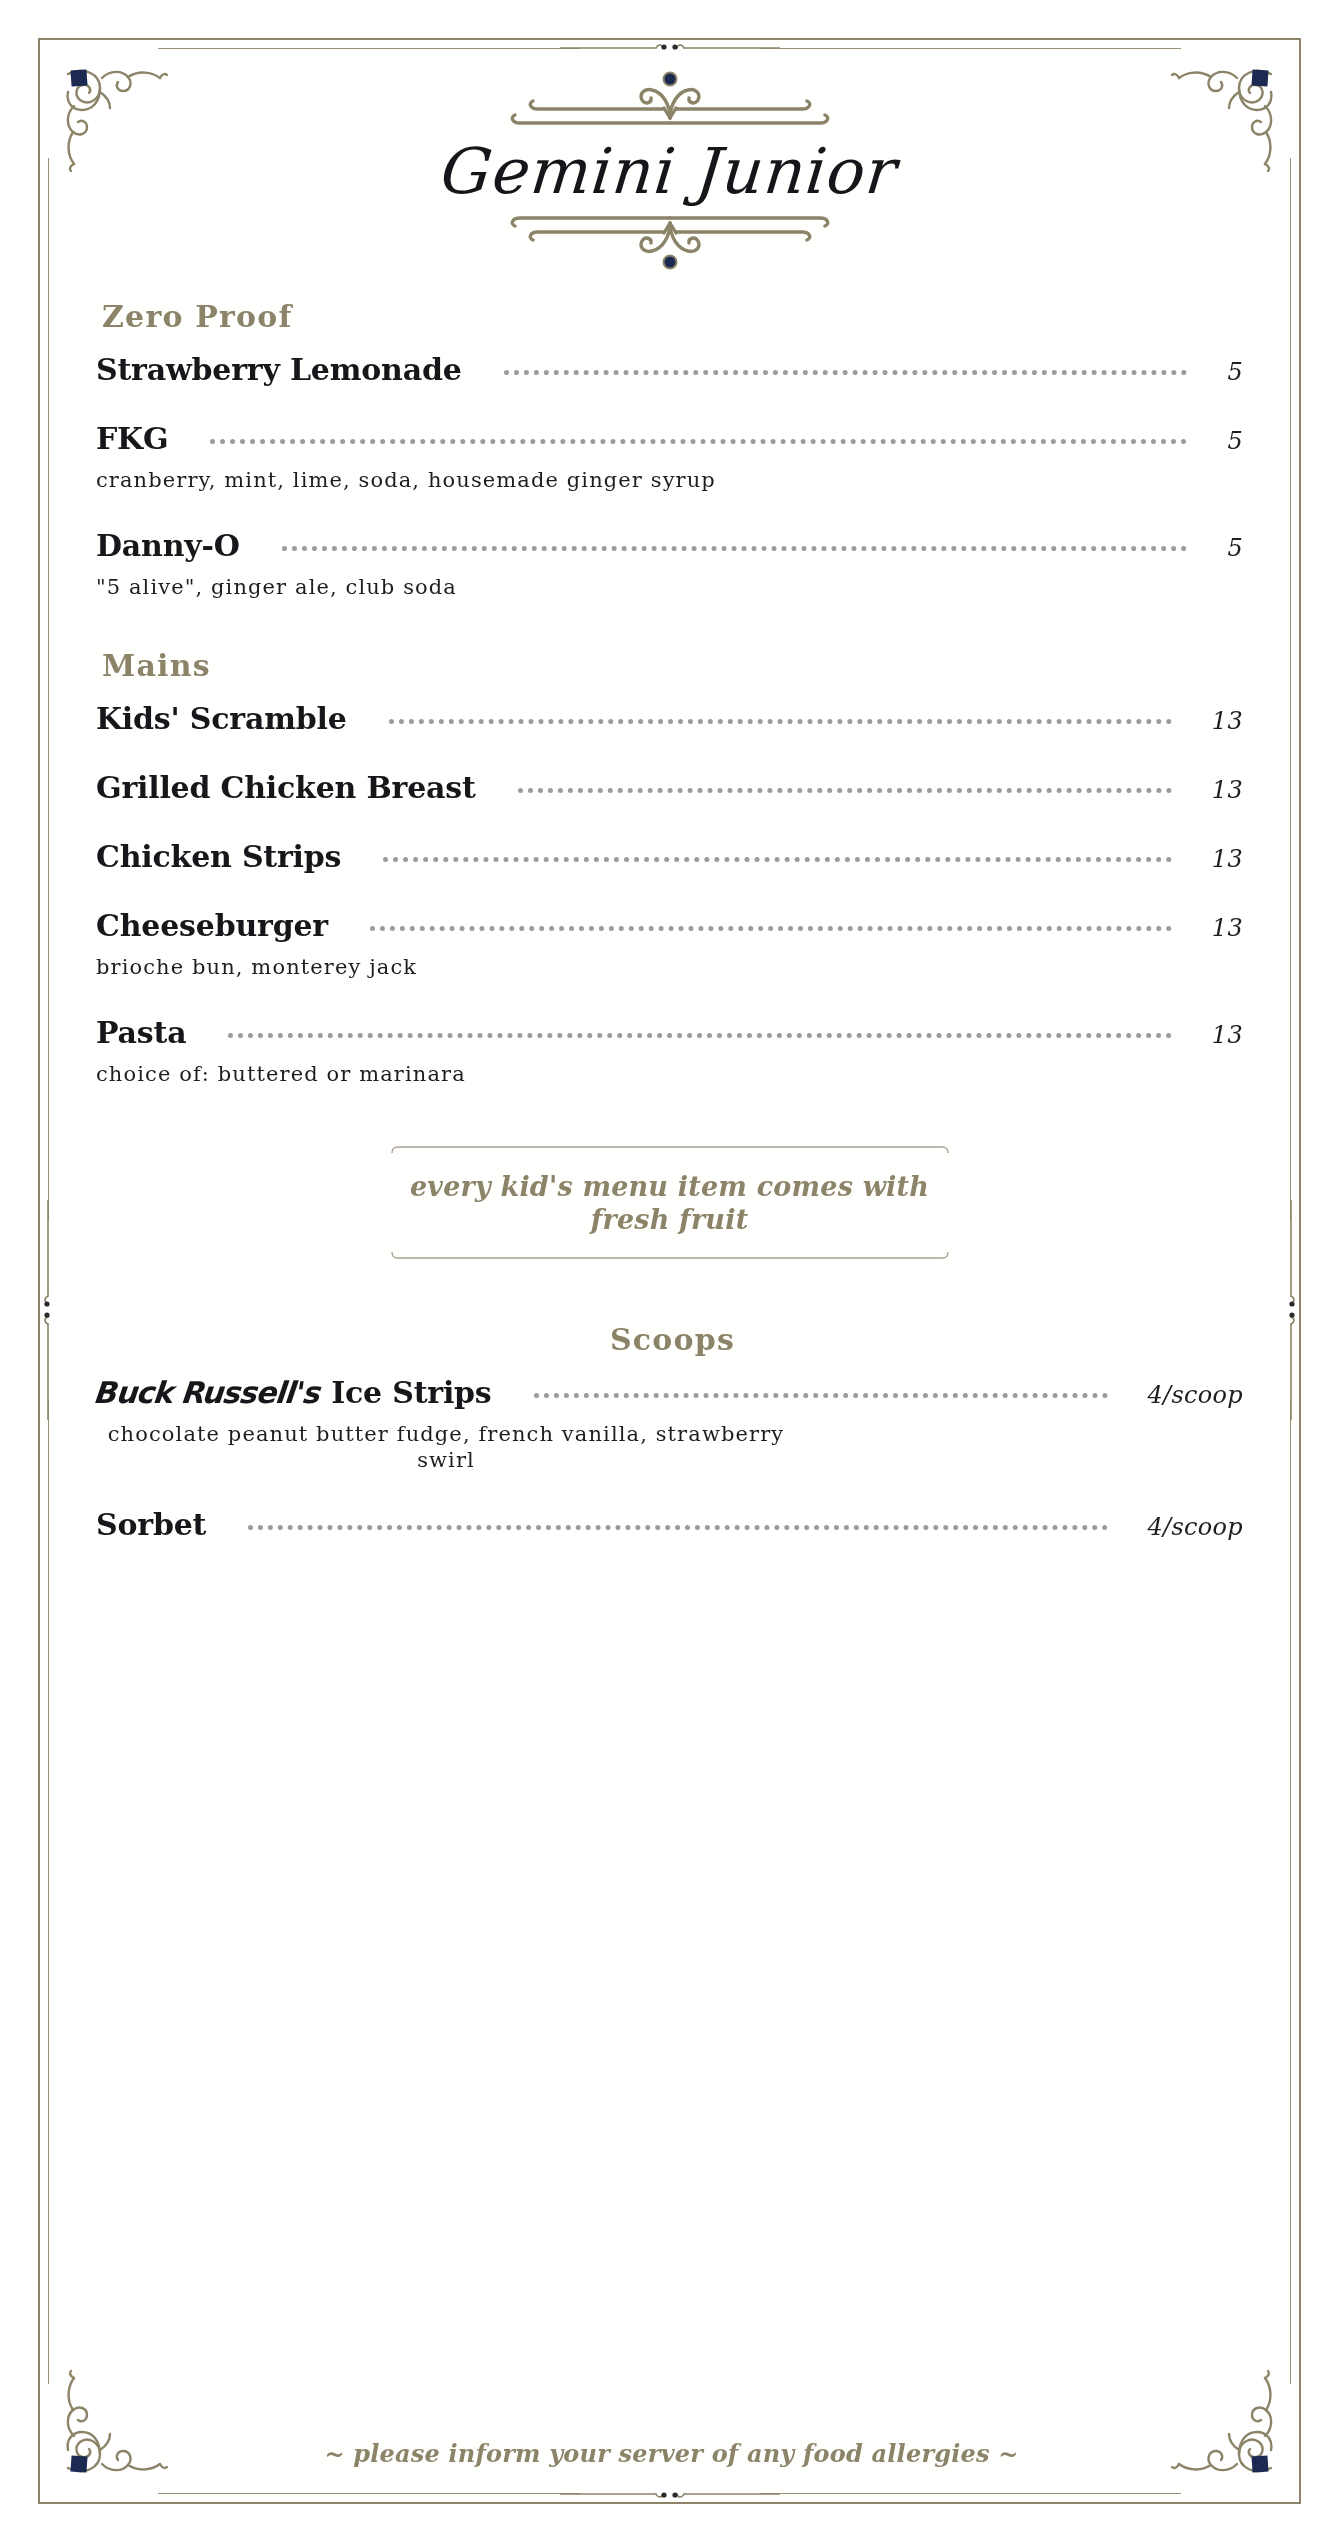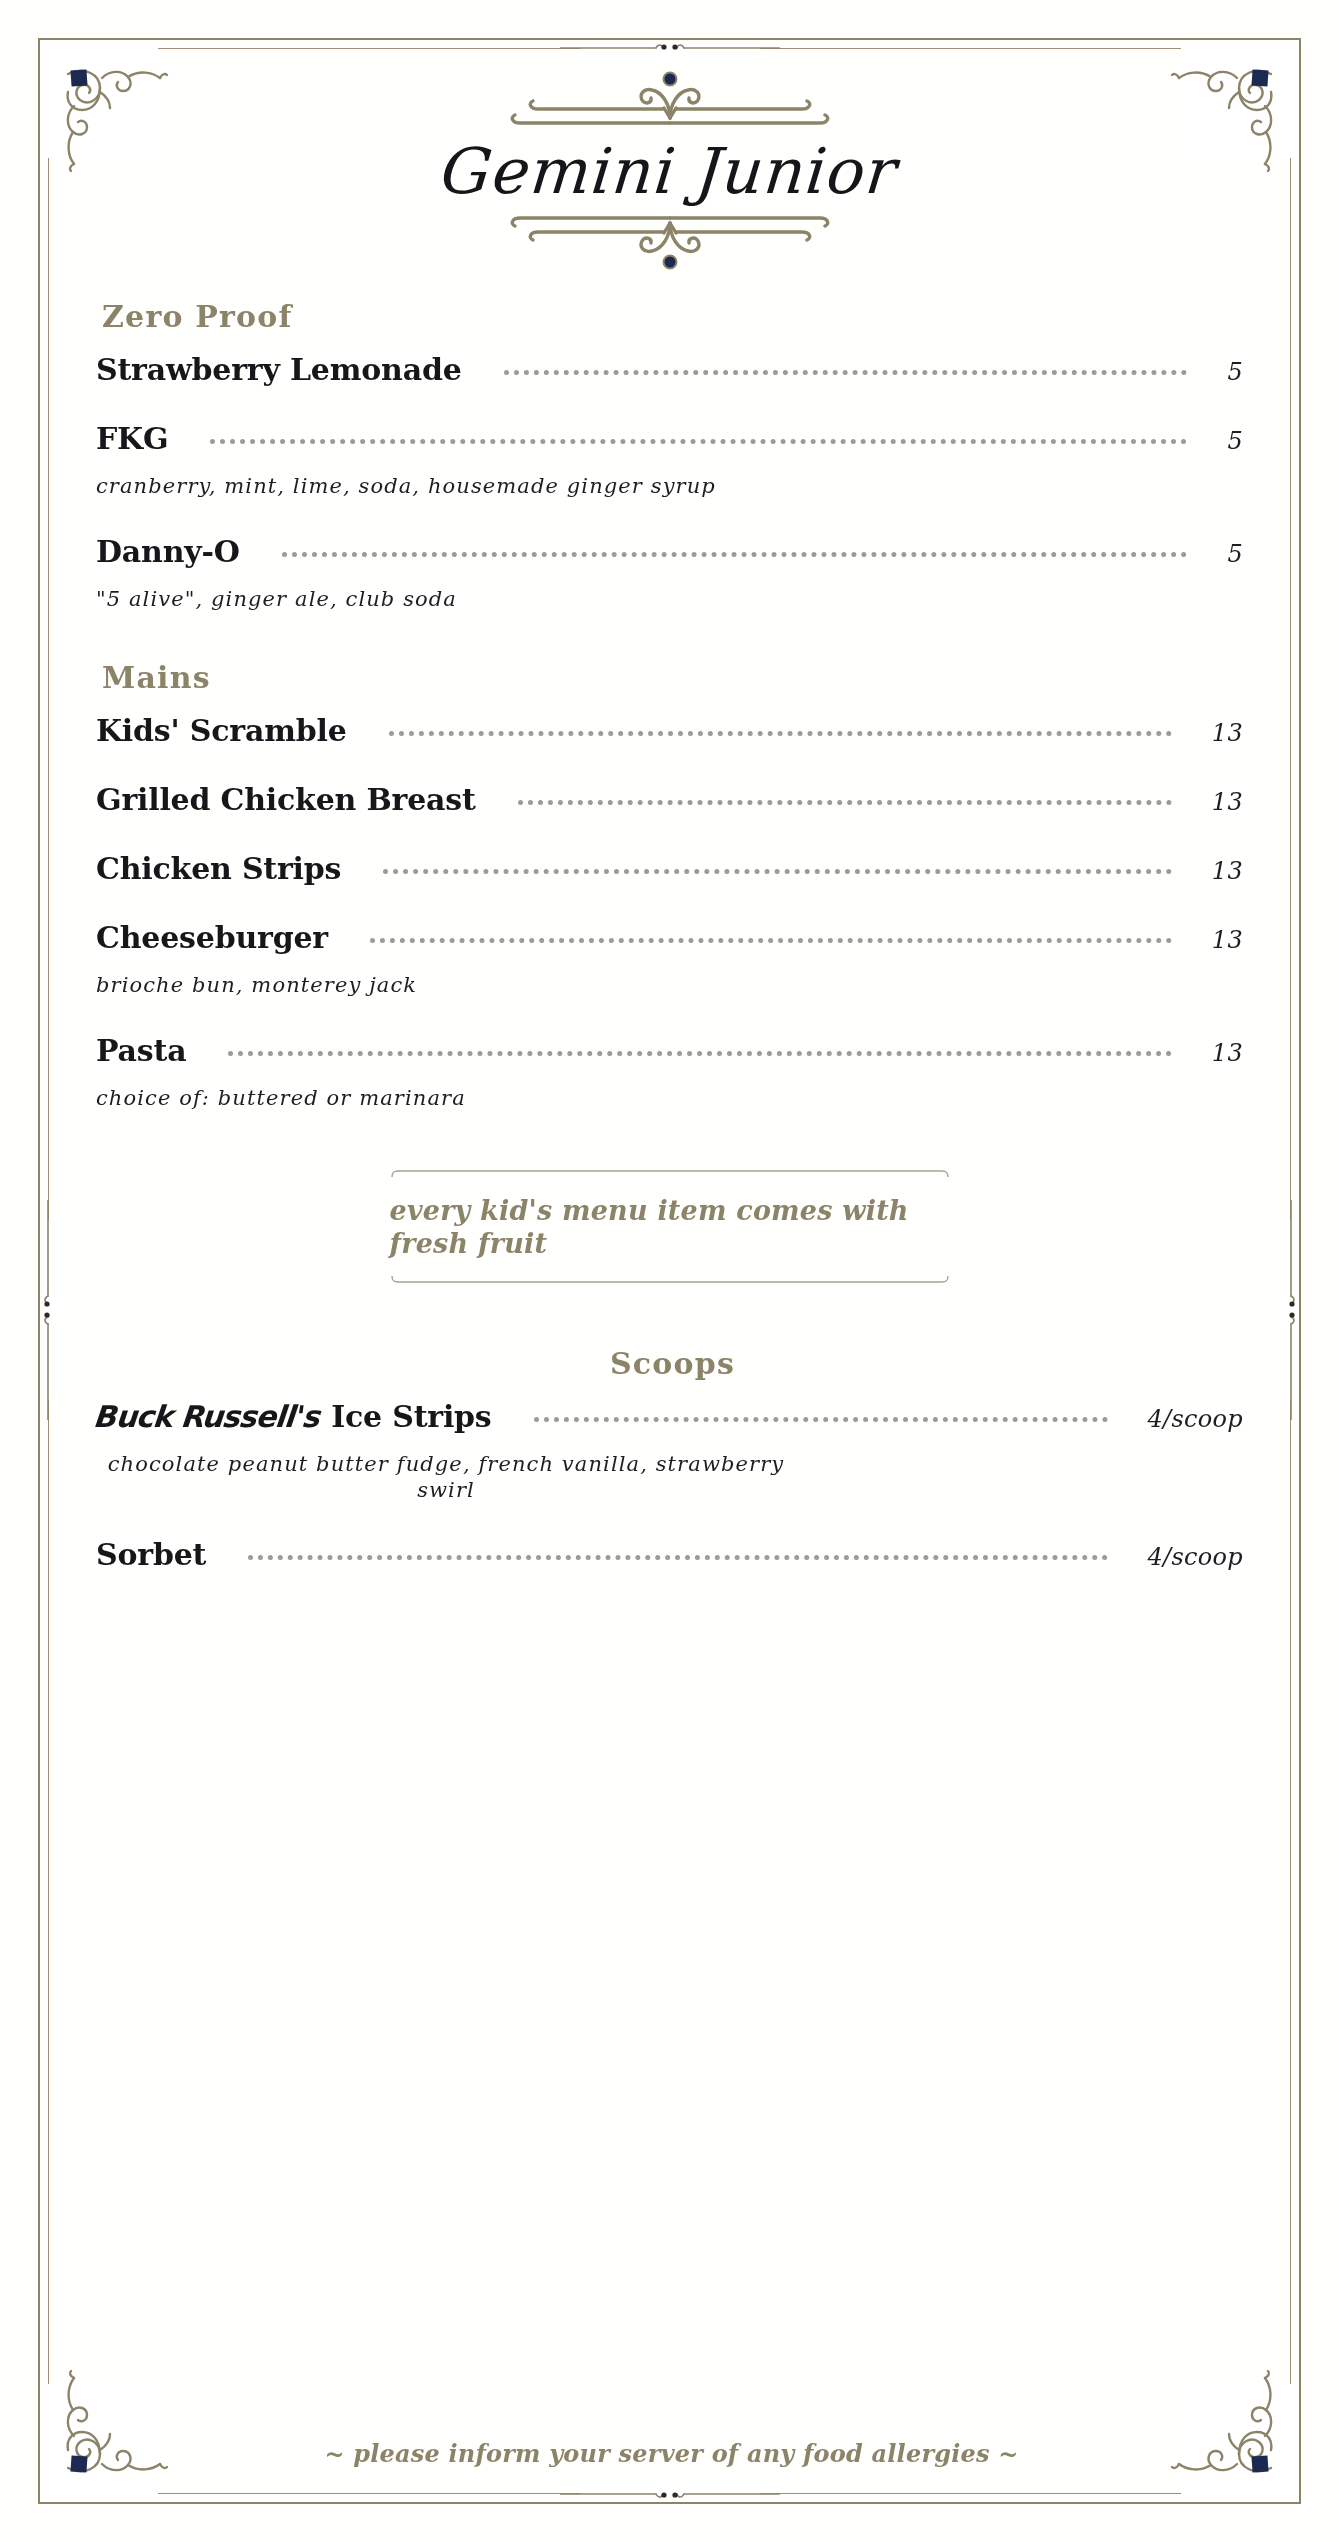--- a/index.html
+++ b/index.html
@@ -124,36 +124,36 @@
   .item-price{
     font-family:"DejaVu Serif",serif;
     font-style:italic;
     font-size:24px;
     color:#1d1e22;
     white-space:nowrap;
     letter-spacing:0.3px;
   }
   .item-desc{
     font-family:"DejaVu Serif",serif;
-    font-style:italic;
     font-size:21px;
     color:#1d1e22;
     letter-spacing:1.1px;
     line-height:1.22;
-    margin-top:18px;
+    margin-top:12px;
     max-width:100%;
   }
 
   
   .gap-lg{height:18px;}
 
   
   .note-block{
     margin:58px auto 0;
     width:560px;
+    text-align:center;
   }
   .note-rule{
     height:10px;width:100%;
     display:block;
   }
   .note-text{
     font-family:"DejaVu Serif",serif;
     font-style:italic;
     font-weight:700;
     font-size:27px;

